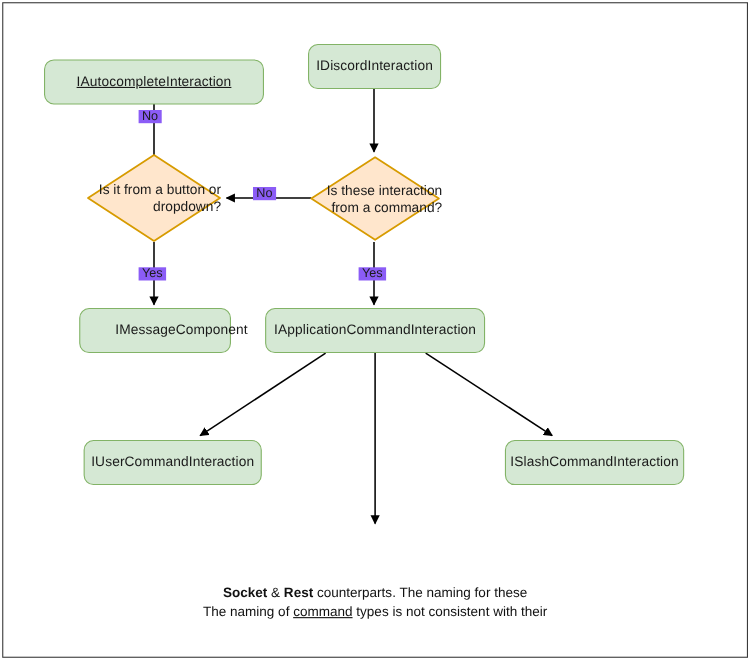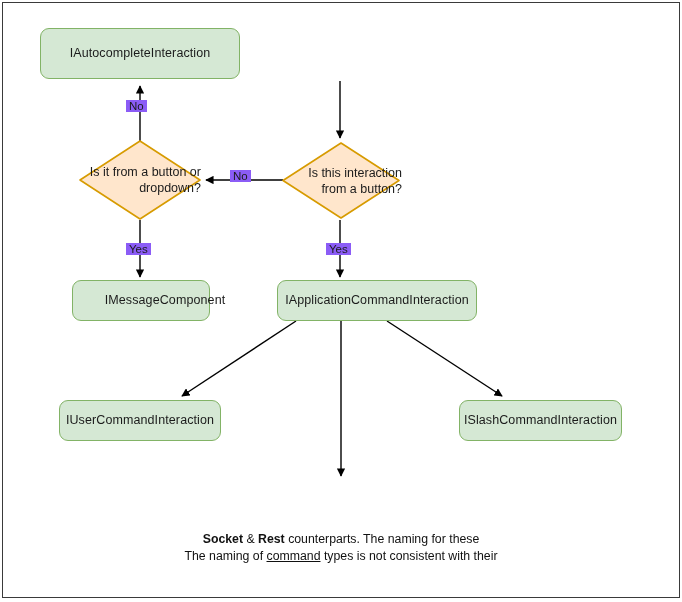--- a/index.html
+++ b/index.html
@@ -130,42 +130,43 @@
   </svg>
 
   <div class="edge-label" style="left:126px; top:100px;">No</div>
 
   <div class="edge-label" style="left:230px; top:170px;">No</div>
 
   <div class="edge-label" style="left:126px; top:243px;">Yes</div>
 
   <div class="edge-label" style="left:326px; top:243px;">Yes</div>
 
-  <div class="node-box" style="left:40px; top:28px; width:200px; height:51px;">IAutocompleteInteraction</div>
+  <div class="node-box" style="left:40px; top:54px; width:200px; height:41px;text-decoration:underline;">IAutocompleteInteraction</div>
 
+  <div class="node-box" style="left:280px; top:40px; width:121px; height:41px;">IDiscordInteraction</div>
 
   <div class="diamond-wrap" style="left:79px; top:140px; width:122px; height:80px;">
     <svg width="122" height="80" viewBox="0 0 122 80" xmlns="http://www.w3.org/2000/svg">
       <polygon points="61,1 121,40 61,79 1,40" fill="#ffe6cc" stroke="#d79b00" stroke-width="1.6" stroke-linejoin="round"></polygon>
     </svg>
     <div class="diamond-label">Is it from a button or dropdown?</div>
   </div>
 
   <div class="diamond-wrap" style="left:282px; top:142px; width:118px; height:77px;">
     <svg width="118" height="77" viewBox="0 0 118 77" xmlns="http://www.w3.org/2000/svg">
       <polygon points="59,1 117,38.5 59,76 1,38.5" fill="#ffe6cc" stroke="#d79b00" stroke-width="1.6" stroke-linejoin="round"></polygon>
     </svg>
-    <div class="diamond-label" style="padding:0 2px;">Is this interaction from a button?</div>
+    <div class="diamond-label" style="padding:0 2px;">Is these interaction from a command?</div>
   </div>
 
   <div class="node-box" style="left:72px; top:280px; width:138px; height:41px;padding-left:48px;">IMessageComponent</div>
 
-  <div class="node-box" style="left:241px; top:280px; width:200px; height:41px;margin-left:36px;">IApplicationCommandInteraction</div>
+  <div class="node-box" style="left:241px; top:280px; width:200px; height:41px;">IApplicationCommandInteraction</div>
 
-  <div class="node-box" style="left:59px; top:400px; width:162px; height:41px;">IUserCommandInteraction</div>
+  <div class="node-box" style="left:76px; top:400px; width:162px; height:41px;">IUserCommandInteraction</div>
 
   <div class="node-box" style="left:459px; top:400px; width:163px; height:41px;">ISlashCommandInteraction</div>
 
 
   <div id="caption">
     <div><span class="b">Socket</span><span> &amp; </span><span class="b">Rest</span><span> counterparts. The naming for these</span></div>
     <div><span>The naming of </span><span class="u">command</span><span> types is not consistent with their</span></div>
   </div>
 
 </div>

